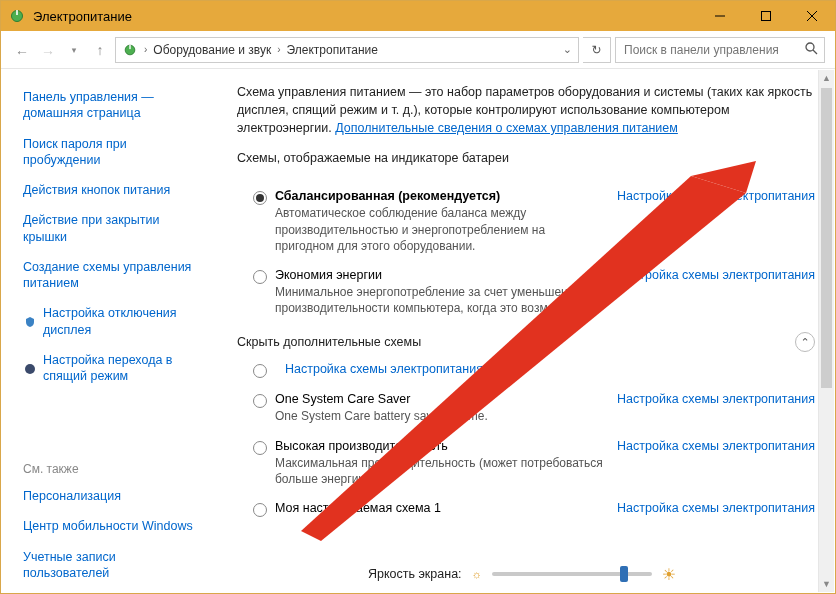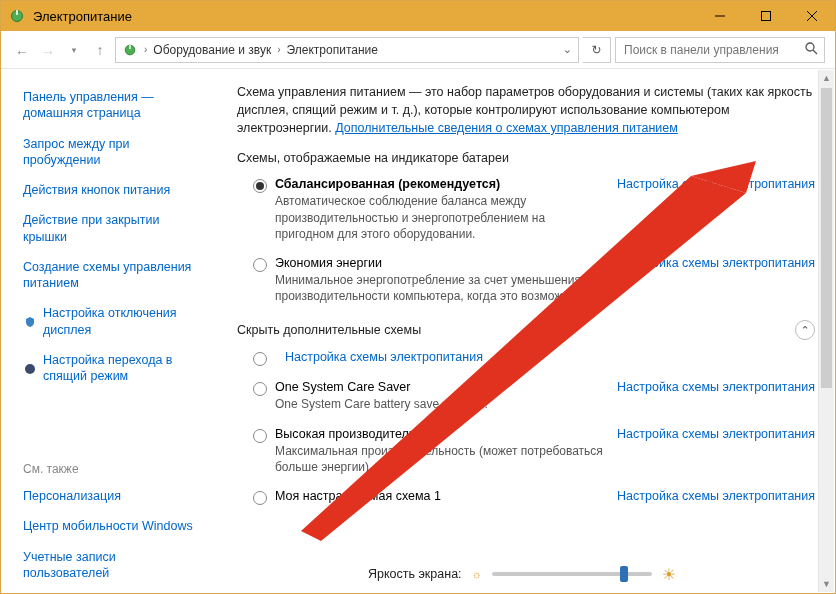--- a/index.html
+++ b/index.html
@@ -132,21 +132,21 @@
     font-size: 12.5px;
     line-height: 1.45;
     color: #222;
     margin-bottom: 14px;
   }
   .intro a { color: #0066cc; text-decoration: underline; }
 
   .section-label {
     font-size: 12.5px;
     color: #222;
-    margin-bottom: 8px;
+    margin-bottom: 20px;
   }
 
   .plan {
     display: flex;
     padding: 4px 0 10px 16px;
   }
   .plan .radio {
     width: 14px; height: 14px;
     border: 1px solid #888;
     border-radius: 50%;
@@ -309,21 +309,21 @@
     </span>
   </div>
 </div>
 
 <div class="body">
   <div class="sidebar">
     <a class="navlink">
         <span>Панель управления — домашняя страница</span>
       </a>
     <a class="navlink">
-        <span>Запрос между при пробуждении</span>
+        <span>Поиск пароля при пробуждении</span>
       </a>
     <a class="navlink">
         <span>Действия кнопок питания</span>
       </a>
     <a class="navlink">
         <span>Действие при закрытии крышки</span>
       </a>
     <a class="navlink">
         <span>Создание схемы управления питанием</span>
       </a>

